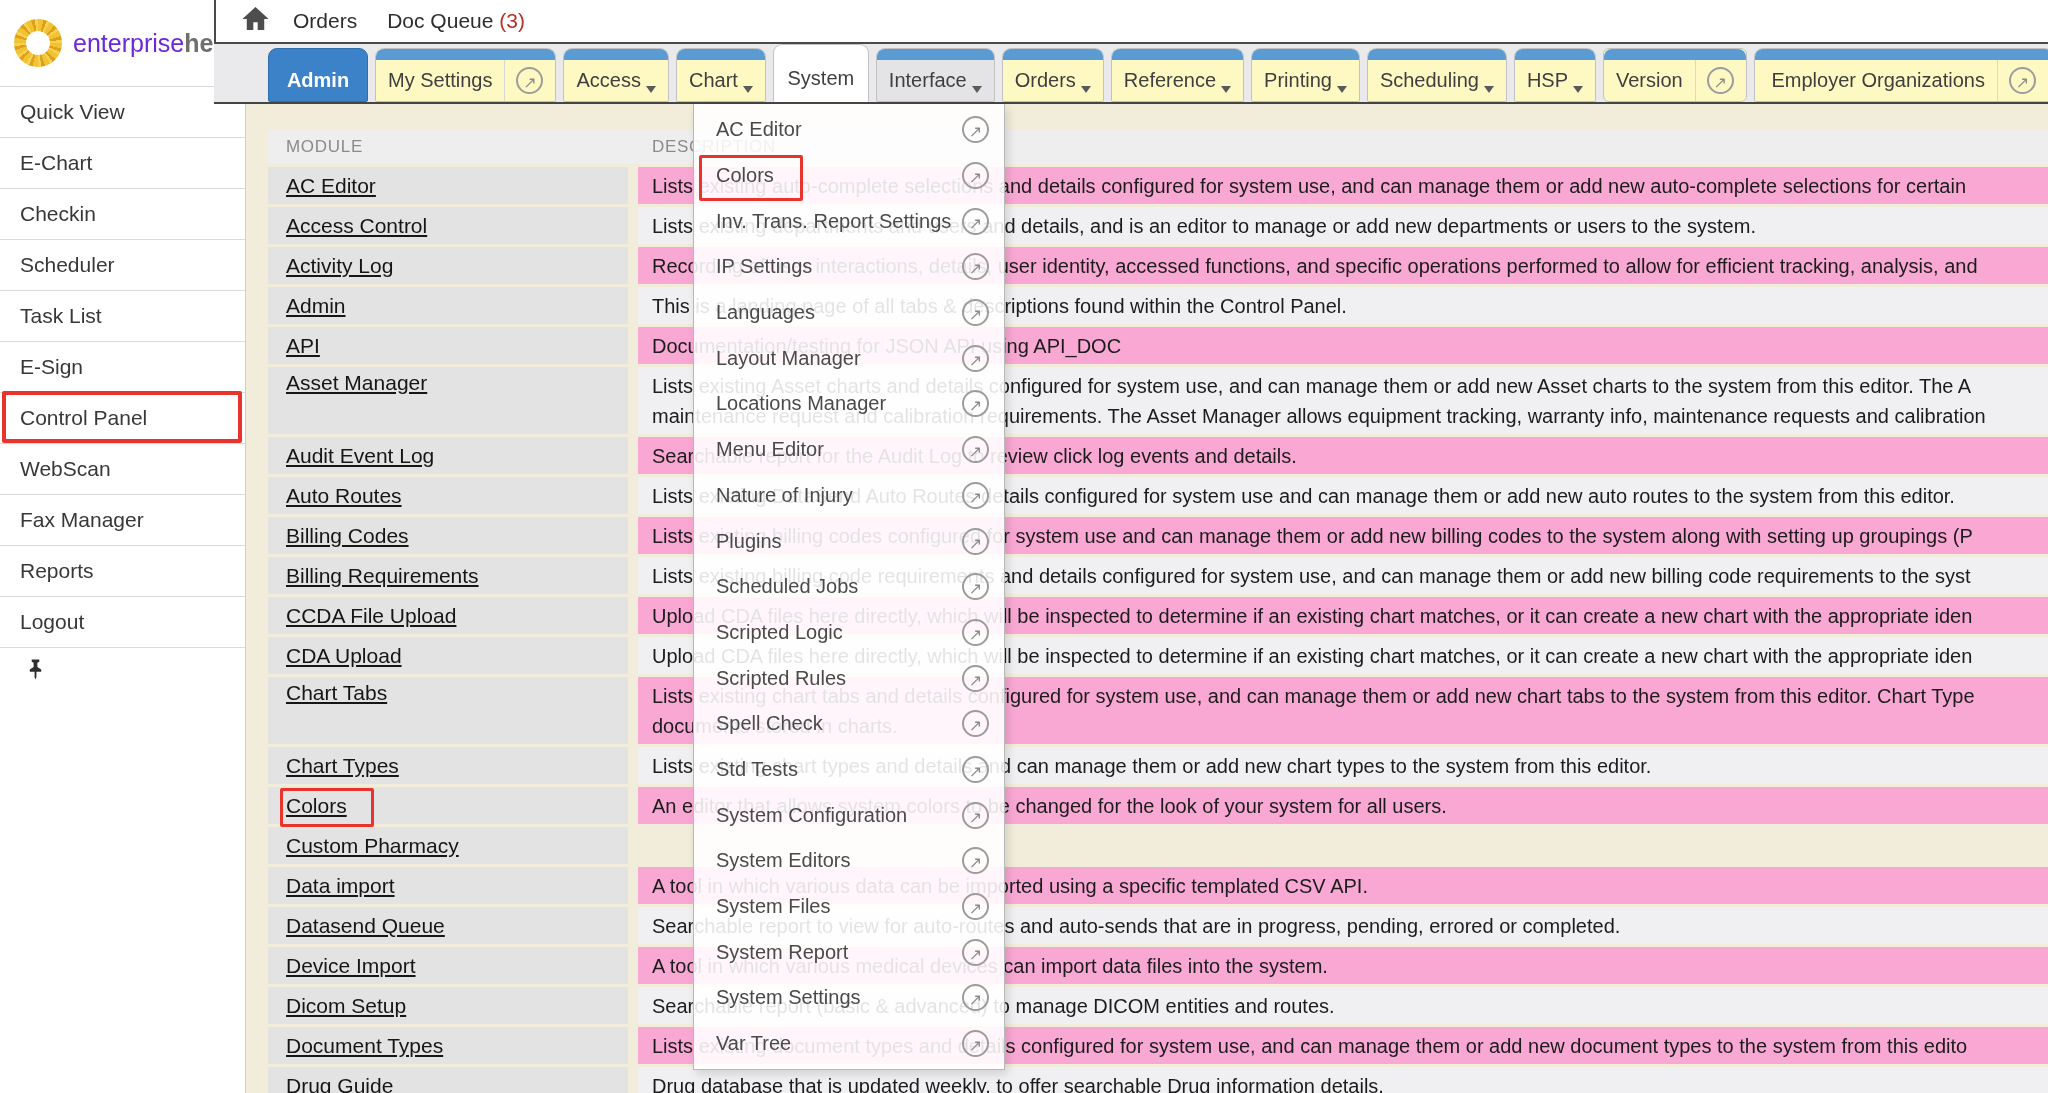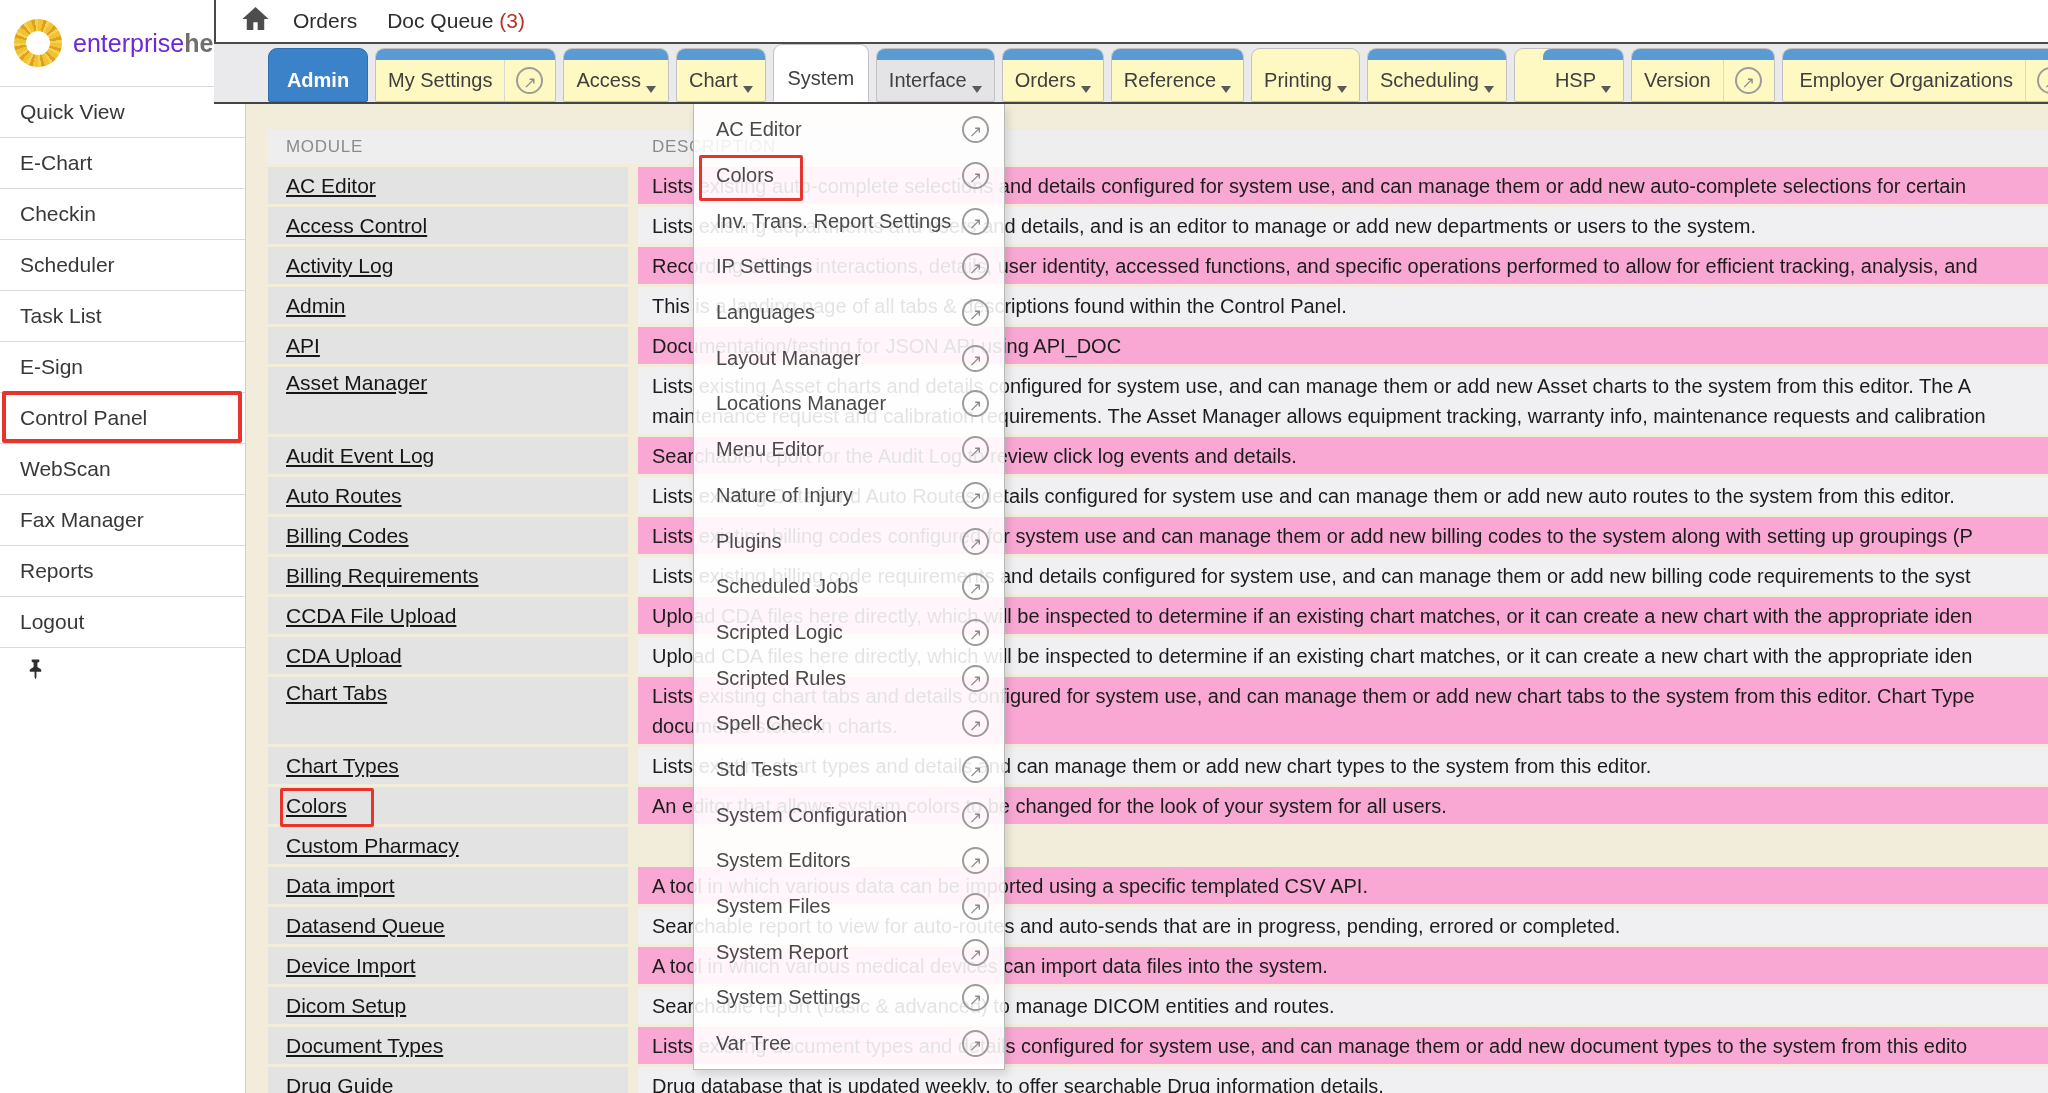--- a/index.html
+++ b/index.html
@@ -171,42 +171,42 @@
         <span class="caret"></span>
       </div>
     </div>
     <div class="tab" style="min-width: 95px;">
       <div class="cap"></div>
       <div class="tb">
         <span class="lbl">Reference</span>
         <span class="caret"></span>
       </div>
     </div>
-    <div class="tab" style="min-width: 81px; align-items: flex-end;">
+    <div class="tab" style="min-width: 81px;">
       <div class="cap"></div>
       <div class="tb">
         <span class="lbl">Printing</span>
         <span class="caret"></span>
       </div>
     </div>
     <div class="tab" style="min-width: 106px;">
       <div class="cap"></div>
       <div class="tb">
         <span class="lbl">Scheduling</span>
         <span class="caret"></span>
       </div>
     </div>
-    <div class="tab" style="min-width: 58px; padding-left: 28px;">
+    <div class="tab" style="min-width: 58px;">
       <div class="cap"></div>
       <div class="tb">
         <span class="lbl">HSP</span>
         <span class="caret"></span>
       </div>
     </div>
-    <div class="tab" style="min-width: 140px;">
+    <div class="tab" style="min-width: 140px; border-radius: 6px;">
       <div class="cap"></div>
       <div class="tb">
         <span class="lbl">Version</span>
         <span class="extwrap">
           <span class="ext">↗</span>
         </span>
       </div>
     </div>
     <div class="tab" style="min-width: 300px;">
       <div class="cap"></div>

